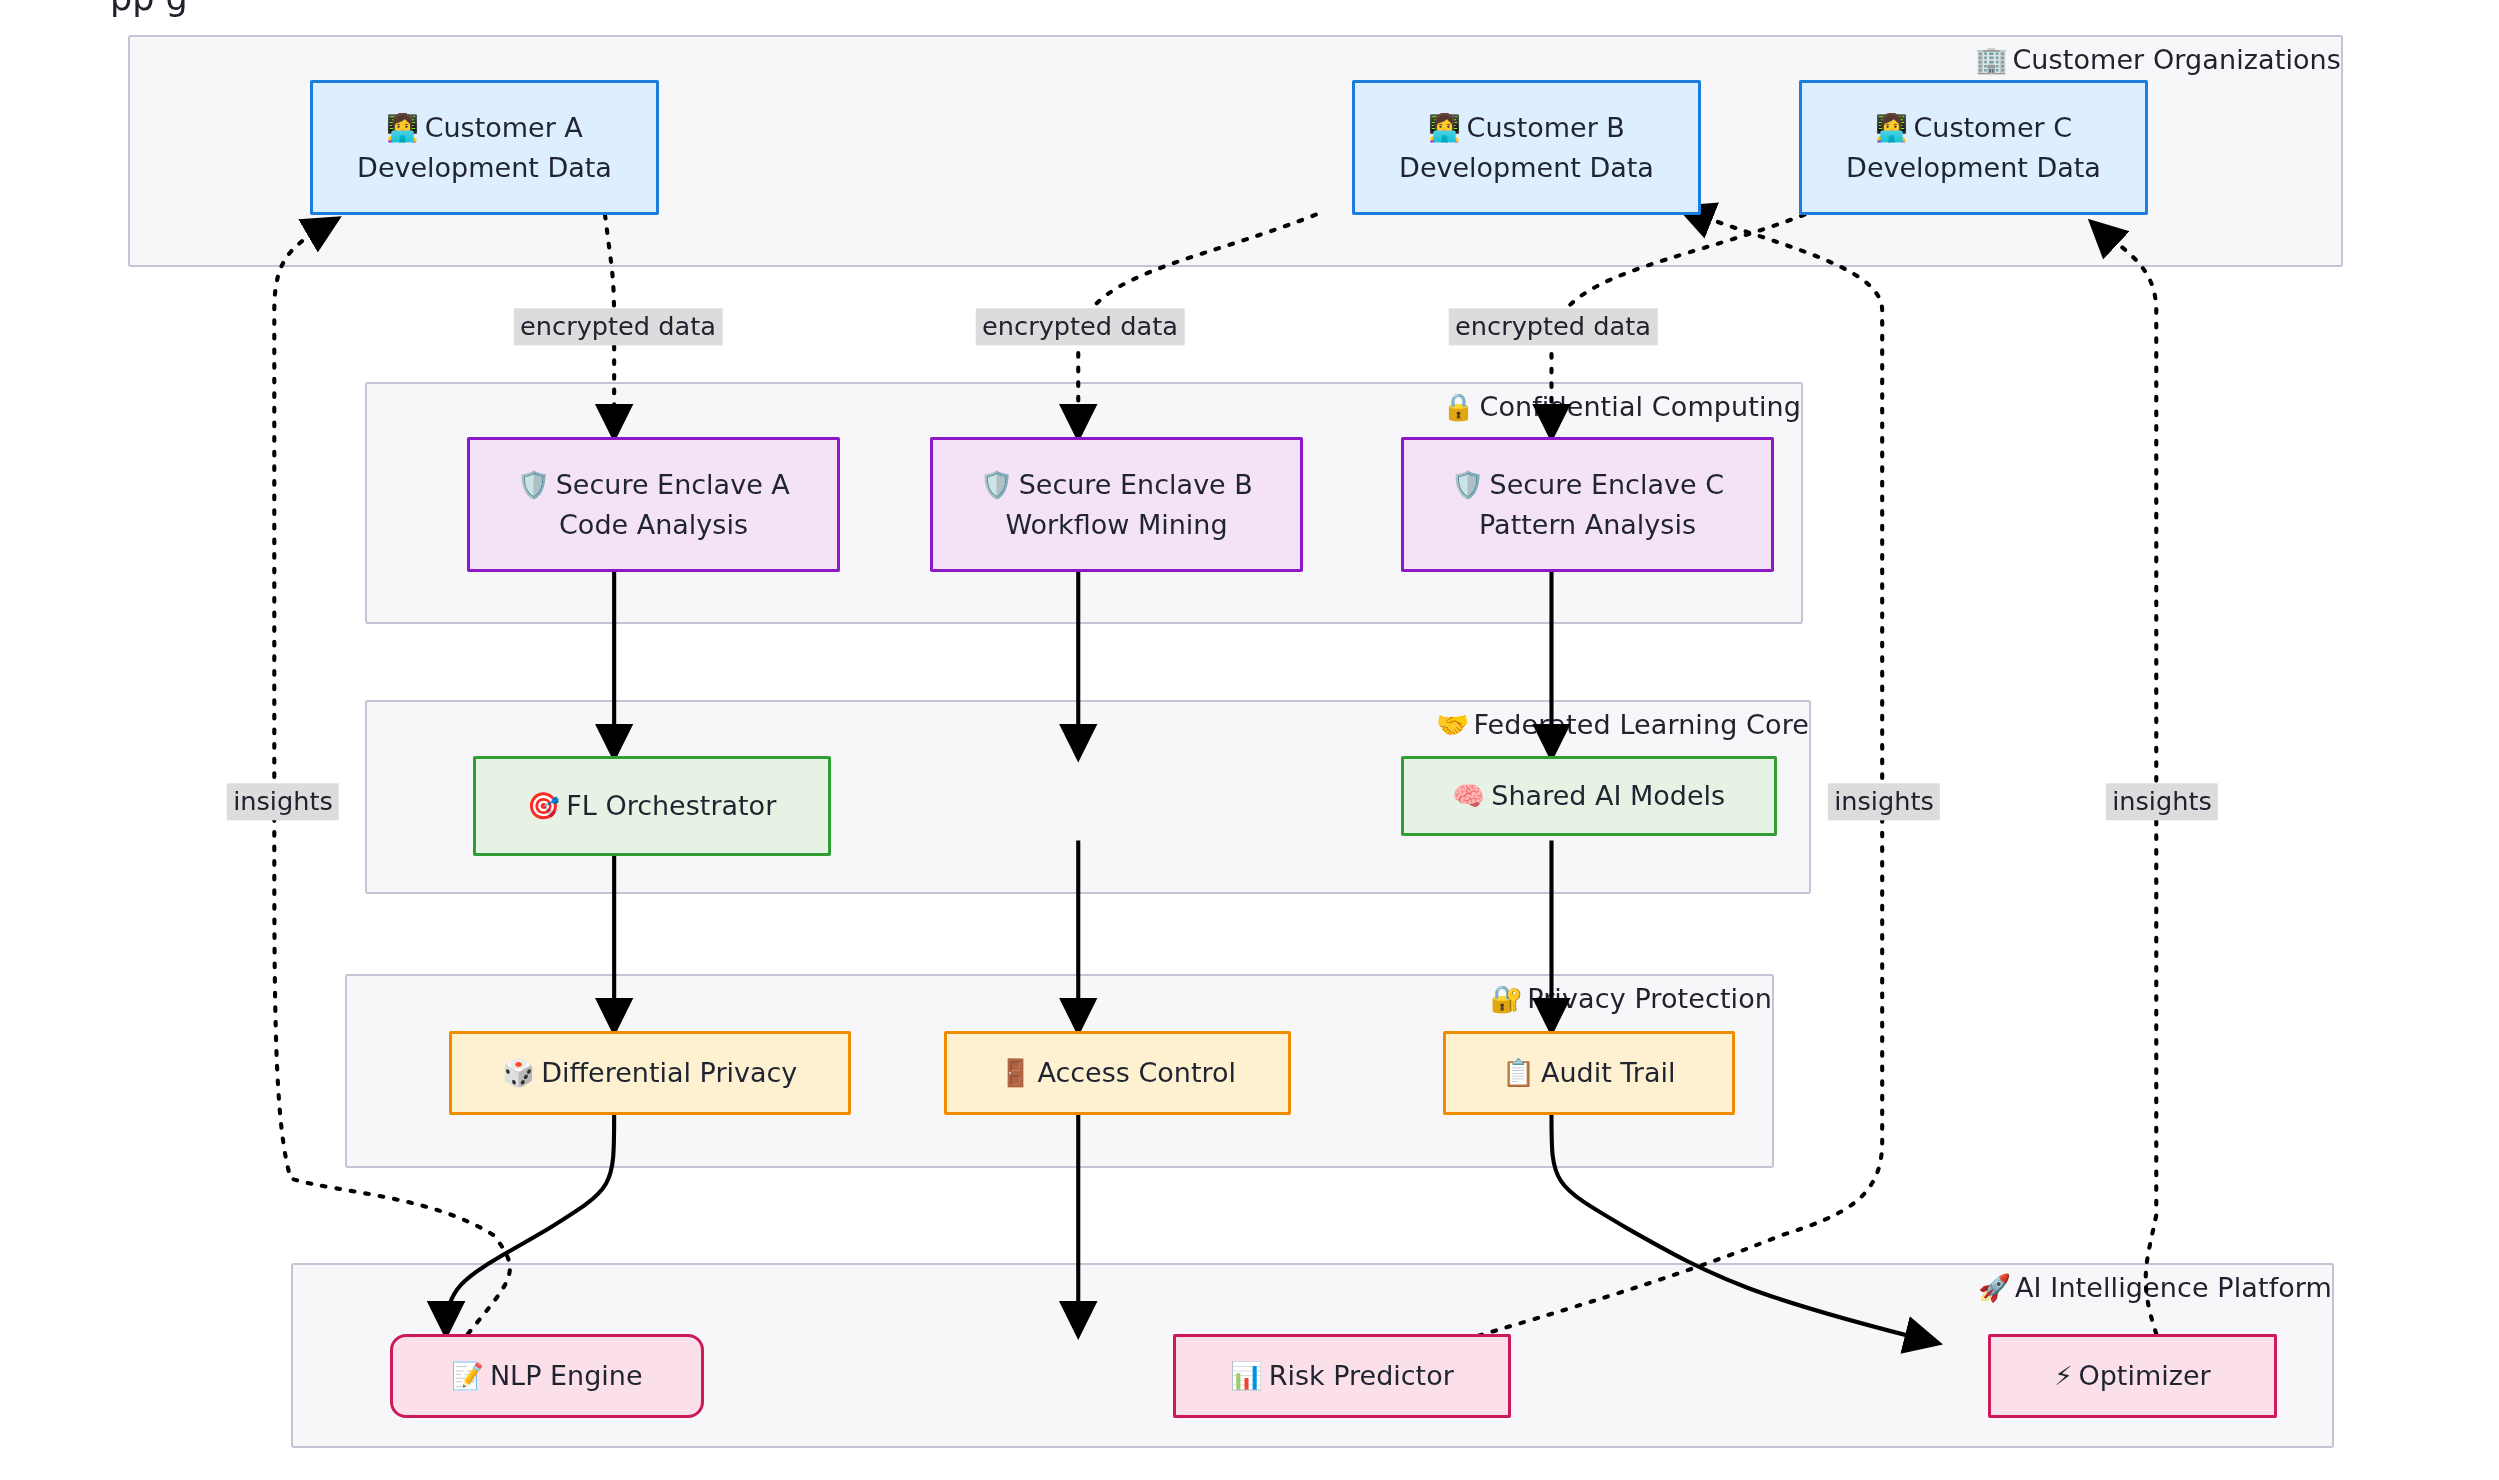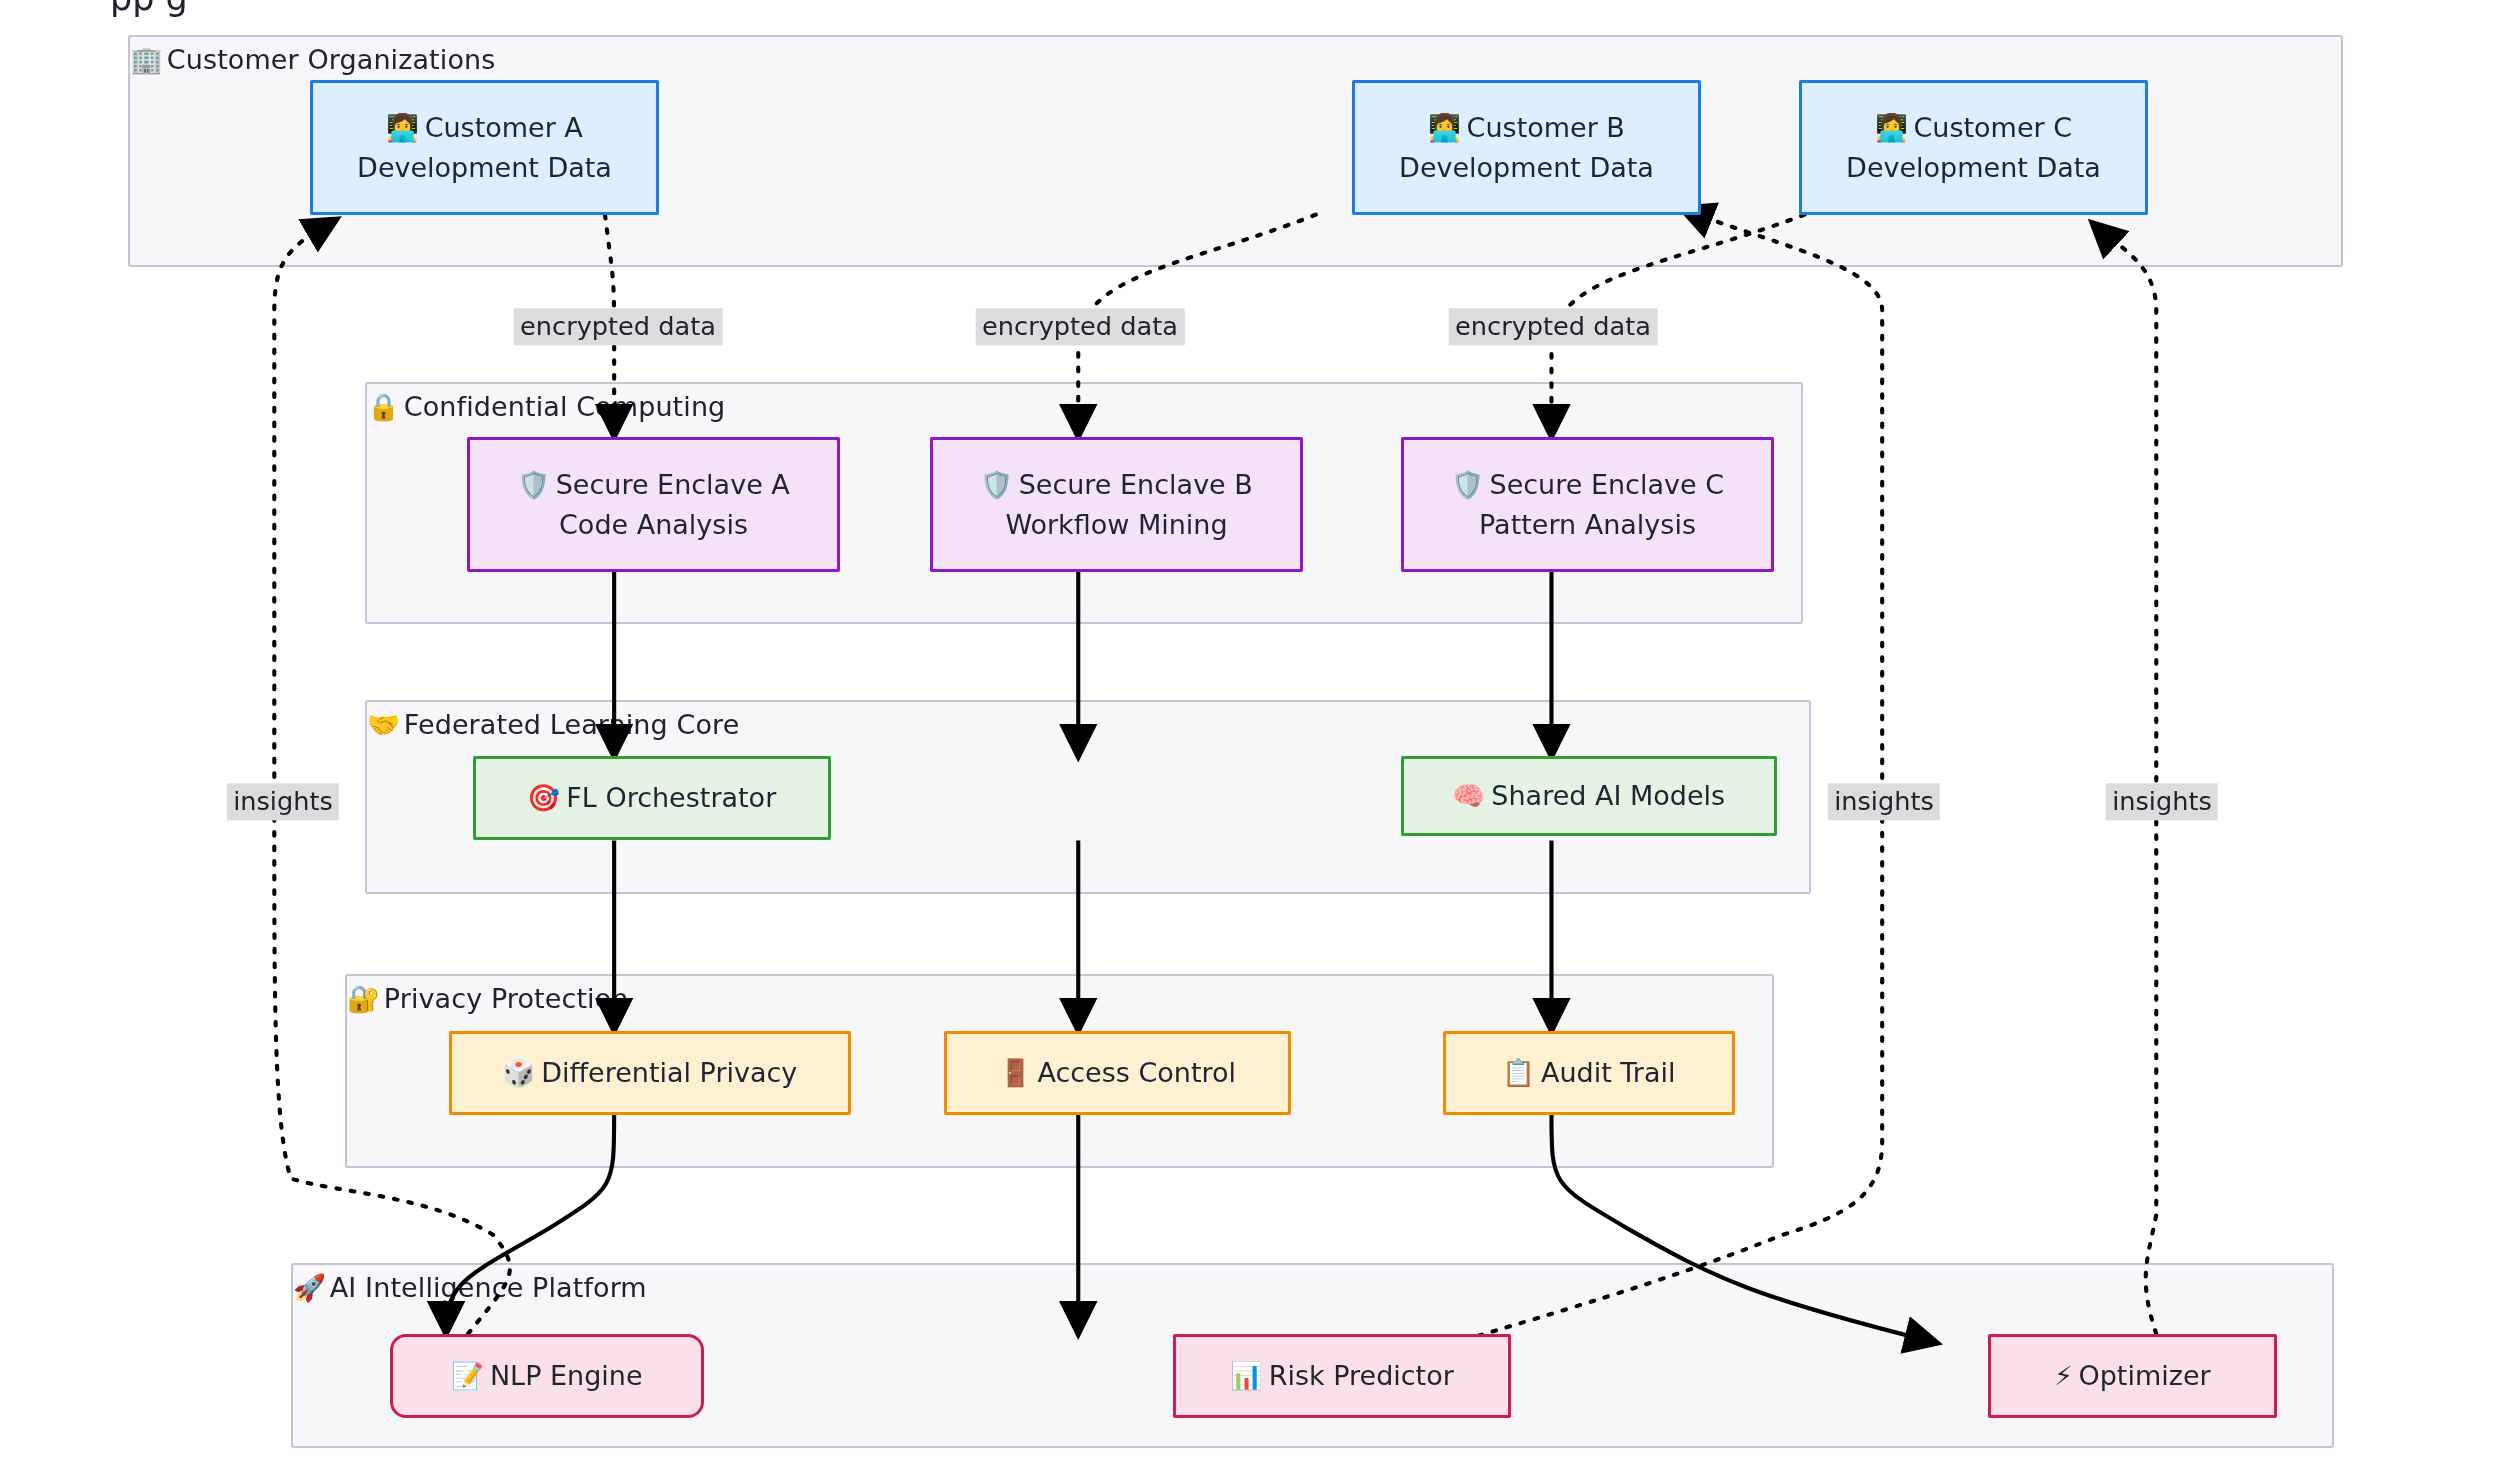--- a/index.html
+++ b/index.html
@@ -29,21 +29,21 @@
     background: #f7f7fa;
     border: 2.7px solid #c3c4d6;
     border-radius: 2.7px;
     z-index: 1;
   }
   .cluster-title {
     position: absolute;
     top: 7.3px;
     left: 0;
     width: 100%;
-    text-align: left;
+    text-align: right;
     font-size: 27px;
     color: #20222e;
     letter-spacing: 0.1px;
     white-space: nowrap;
     z-index: 4;
   }
   .cluster-title .emo { font-size: 26.5px; margin-right: 3.7px; }
 
   
   .node {
@@ -190,21 +190,21 @@
   <div class="node n-enclave" style="left:894px; top:437px; width:373px; height:135px;">
     <span class="ln"><span class="emo">🛡️</span><span>Secure Enclave B</span></span>
     <span class="ln">Workflow Mining</span>
   </div>
 
   <div class="node n-enclave" style="left:1365px; top:437px; width:373px; height:135px;">
     <span class="ln"><span class="emo">🛡️</span><span>Secure Enclave C</span></span>
     <span class="ln">Pattern Analysis</span>
   </div>
 
-  <div class="node n-fl" style="left:437px; top:756px; width:358px; height:84px;">
+  <div class="node n-fl" style="left:437px; top:756px; width:358px; height:100px;">
     <span class="ln"><span class="emo">🎯</span><span>FL Orchestrator</span></span>
   </div>
 
 
   <div class="node n-fl" style="left:1365px; top:756px; width:376px; height:80px;">
     <span class="ln"><span class="emo">🧠</span><span>Shared AI Models</span></span>
   </div>
 
   <div class="node n-privacy" style="left:413px; top:1031px; width:402px; height:84px;">
     <span class="ln"><span class="emo">🎲</span><span>Differential Privacy</span></span>

